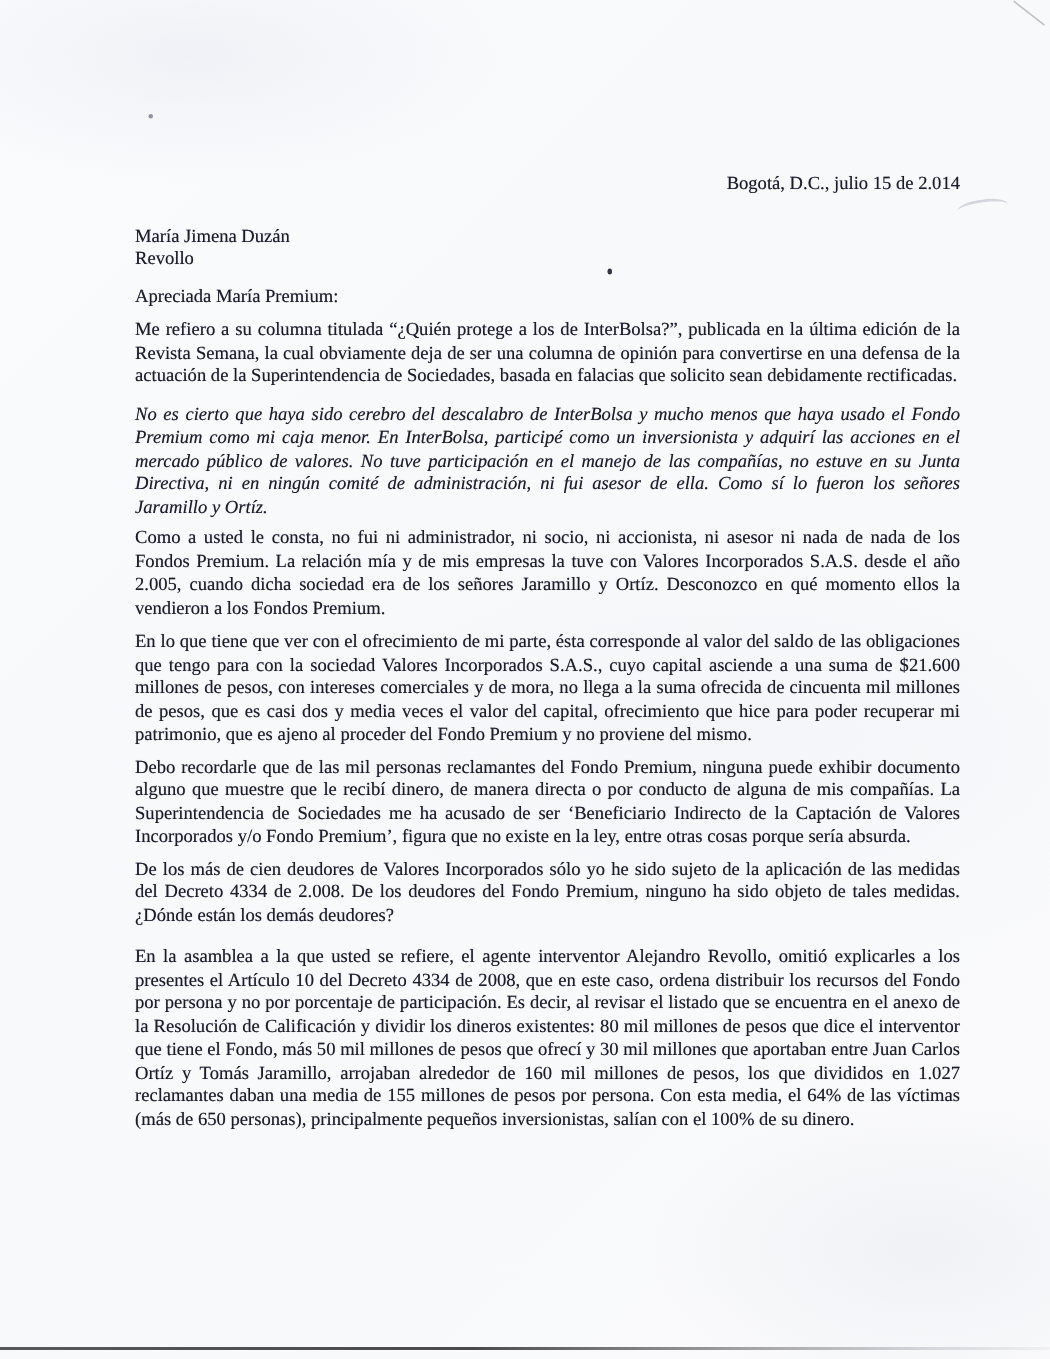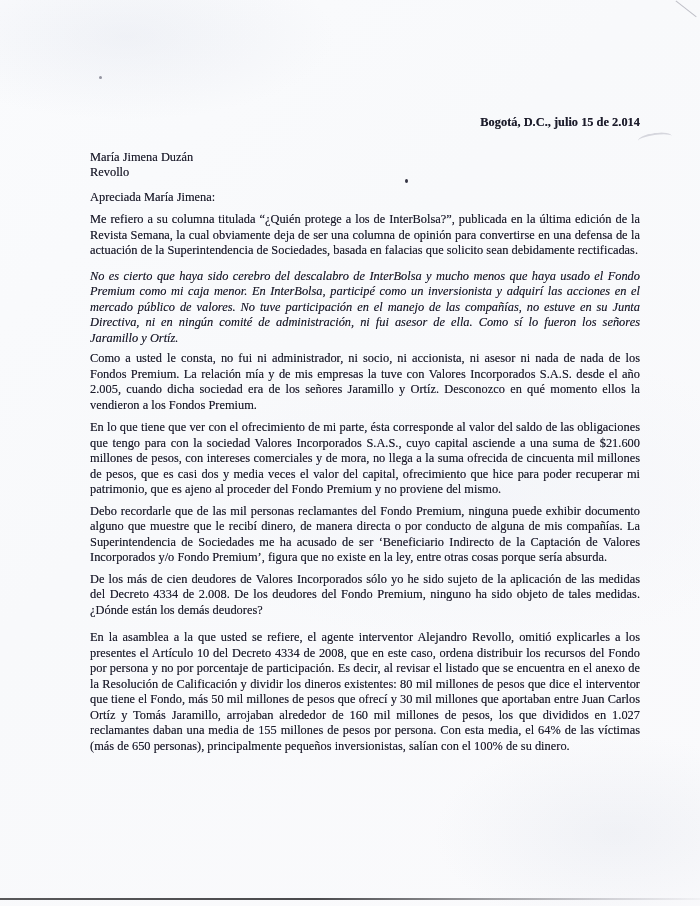--- a/index.html
+++ b/index.html
@@ -17,21 +17,21 @@
     left:90px; top:0;
     width:550px;
     padding-top:115px;
   }
   .content p, .content div.line {
     margin:0;
     font-size:12.4px;
     line-height:15.5px;
     text-shadow:0 0 0.5px rgba(25,25,50,.55);
   }
-  .date-line  { text-align:right; margin-bottom:19px !important;font-weight:bold; }
+  .date-line  { text-align:right; margin-bottom:19px !important; }
   .address    { margin-bottom:9px; }
   .salutation { margin-bottom:7px !important; }
   .body-par   { text-align:justify; }
   .body-par.p1 { margin-bottom:10px !important; }
   .body-par.p2 { margin-bottom:5px  !important;font-style:italic; }
   .body-par.p3 { margin-bottom:7px  !important; }
   .body-par.p4 { margin-bottom:6px  !important; }
   .body-par.p5 { margin-bottom:6px  !important; }
   .body-par.p6 { margin-bottom:12px !important; }
   .body-par.p7 { margin-bottom:0 !important; }
@@ -86,21 +86,21 @@
   <div class="paper-grain"></div>
 
   <div class="content">
     <p class="date-line">Bogotá, D.C., julio 15 de 2.014</p>
 
     <div class="address">
       <div class="line">María Jimena Duzán</div>
       <div class="line">Revollo</div>
     </div>
 
-    <p class="salutation">Apreciada María Jimena:</p>
+    <p class="salutation">Apreciada María Premium:</p>
 
     <p class="body-par p1">Me refiero a su columna titulada “¿Quién protege a los de InterBolsa?”, publicada en la última edición de la Revista Semana, la cual obviamente deja de ser una columna de opinión para convertirse en una defensa de la actuación de la Superintendencia de Sociedades, basada en falacias que solicito sean debidamente rectificadas.</p>
     <p class="body-par p2">No es cierto que haya sido cerebro del descalabro de InterBolsa y mucho menos que haya usado el Fondo Premium como mi caja menor. En InterBolsa, participé como un inversionista y adquirí las acciones en el mercado público de valores. No tuve participación en el manejo de las compañías, no estuve en su Junta Directiva, ni en ningún comité de administración, ni fui asesor de ella. Como sí lo fueron los señores Jaramillo y Ortíz.</p>
     <p class="body-par p3">Como a usted le consta, no fui ni administrador, ni socio, ni accionista, ni asesor ni nada de nada de los Fondos Premium. La relación mía y de mis empresas la tuve con Valores Incorporados S.A.S. desde el año 2.005, cuando dicha sociedad era de los señores Jaramillo y Ortíz. Desconozco en qué momento ellos la vendieron a los Fondos Premium.</p>
     <p class="body-par p4">En lo que tiene que ver con el ofrecimiento de mi parte, ésta corresponde al valor del saldo de las obligaciones que tengo para con la sociedad Valores Incorporados S.A.S., cuyo capital asciende a una suma de $21.600 millones de pesos, con intereses comerciales y de mora, no llega a la suma ofrecida de cincuenta mil millones de pesos, que es casi dos y media veces el valor del capital, ofrecimiento que hice para poder recuperar mi patrimonio, que es ajeno al proceder del Fondo Premium y no proviene del mismo.</p>
     <p class="body-par p5">Debo recordarle que de las mil personas reclamantes del Fondo Premium, ninguna puede exhibir documento alguno que muestre que le recibí dinero, de manera directa o por conducto de alguna de mis compañías. La Superintendencia de Sociedades me ha acusado de ser ‘Beneficiario Indirecto de la Captación de Valores Incorporados y/o Fondo Premium’, figura que no existe en la ley, entre otras cosas porque sería absurda.</p>
     <p class="body-par p6">De los más de cien deudores de Valores Incorporados sólo yo he sido sujeto de la aplicación de las medidas del Decreto 4334 de 2.008. De los deudores del Fondo Premium, ninguno ha sido objeto de tales medidas. ¿Dónde están los demás deudores?</p>
     <p class="body-par p7">En la asamblea a la que usted se refiere, el agente interventor Alejandro Revollo, omitió explicarles a los presentes el Artículo 10 del Decreto 4334 de 2008, que en este caso, ordena distribuir los recursos del Fondo por persona y no por porcentaje de participación. Es decir, al revisar el listado que se encuentra en el anexo de la Resolución de Calificación y dividir los dineros existentes: 80 mil millones de pesos que dice el interventor que tiene el Fondo, más 50 mil millones de pesos que ofrecí y 30 mil millones que aportaban entre Juan Carlos Ortíz y Tomás Jaramillo, arrojaban alrededor de 160 mil millones de pesos, los que divididos en 1.027 reclamantes daban una media de 155 millones de pesos por persona. Con esta media, el 64% de las víctimas (más de 650 personas), principalmente pequeños inversionistas, salían con el 100% de su dinero.</p>
   </div>
 

